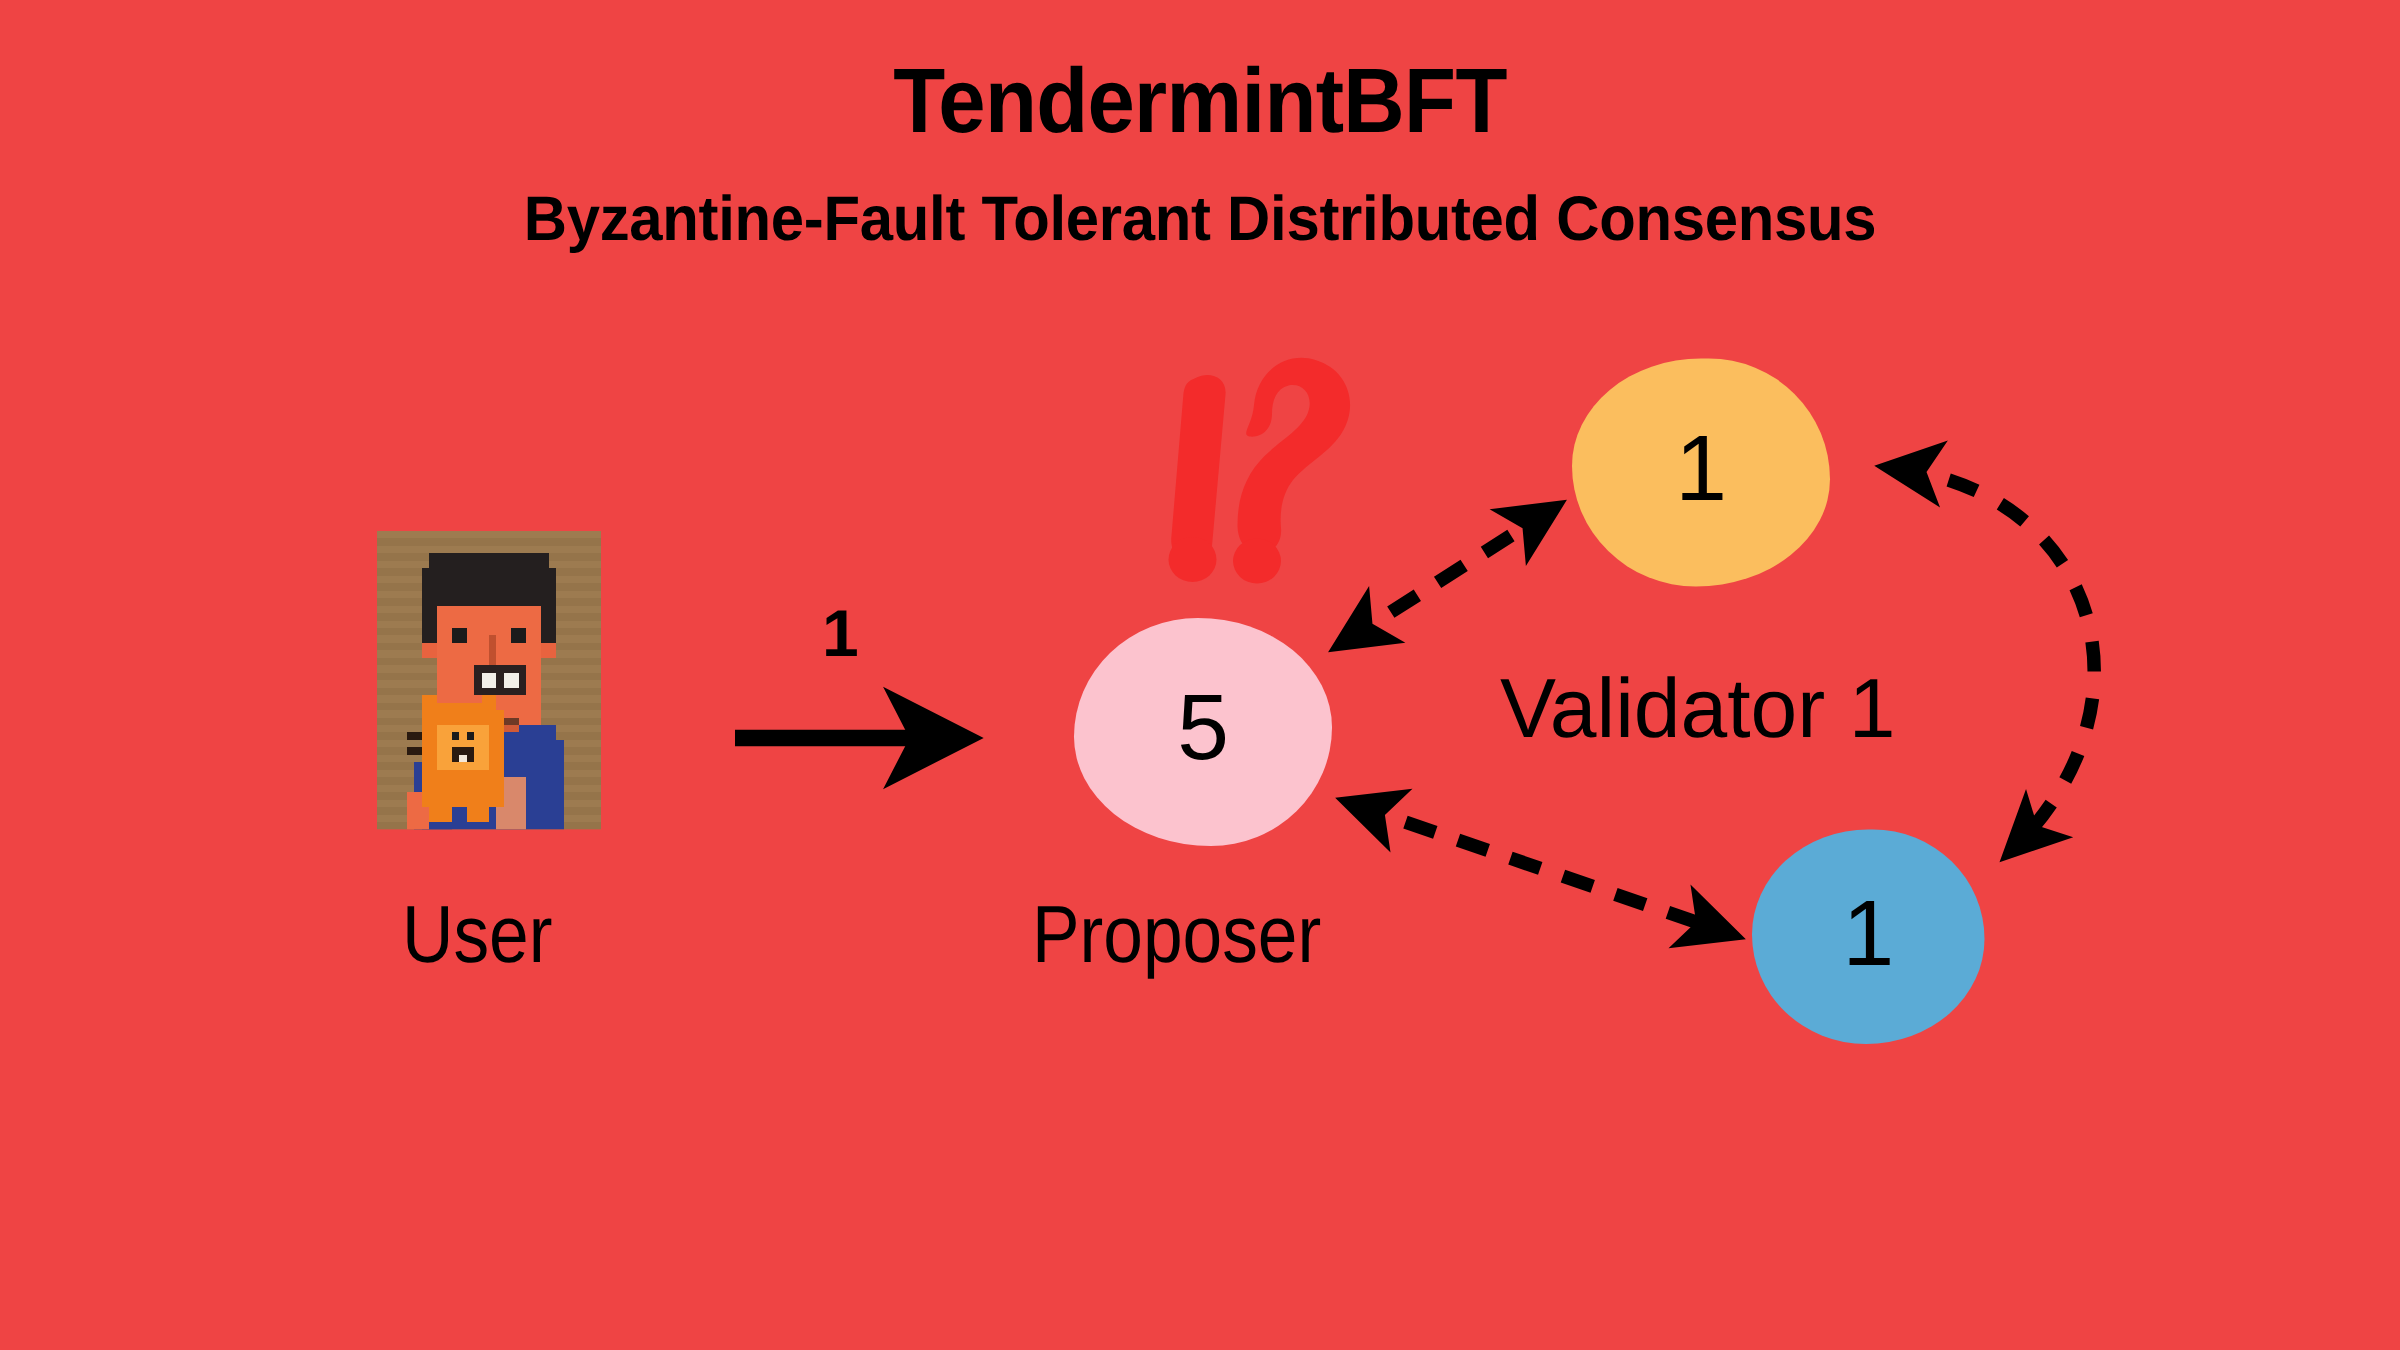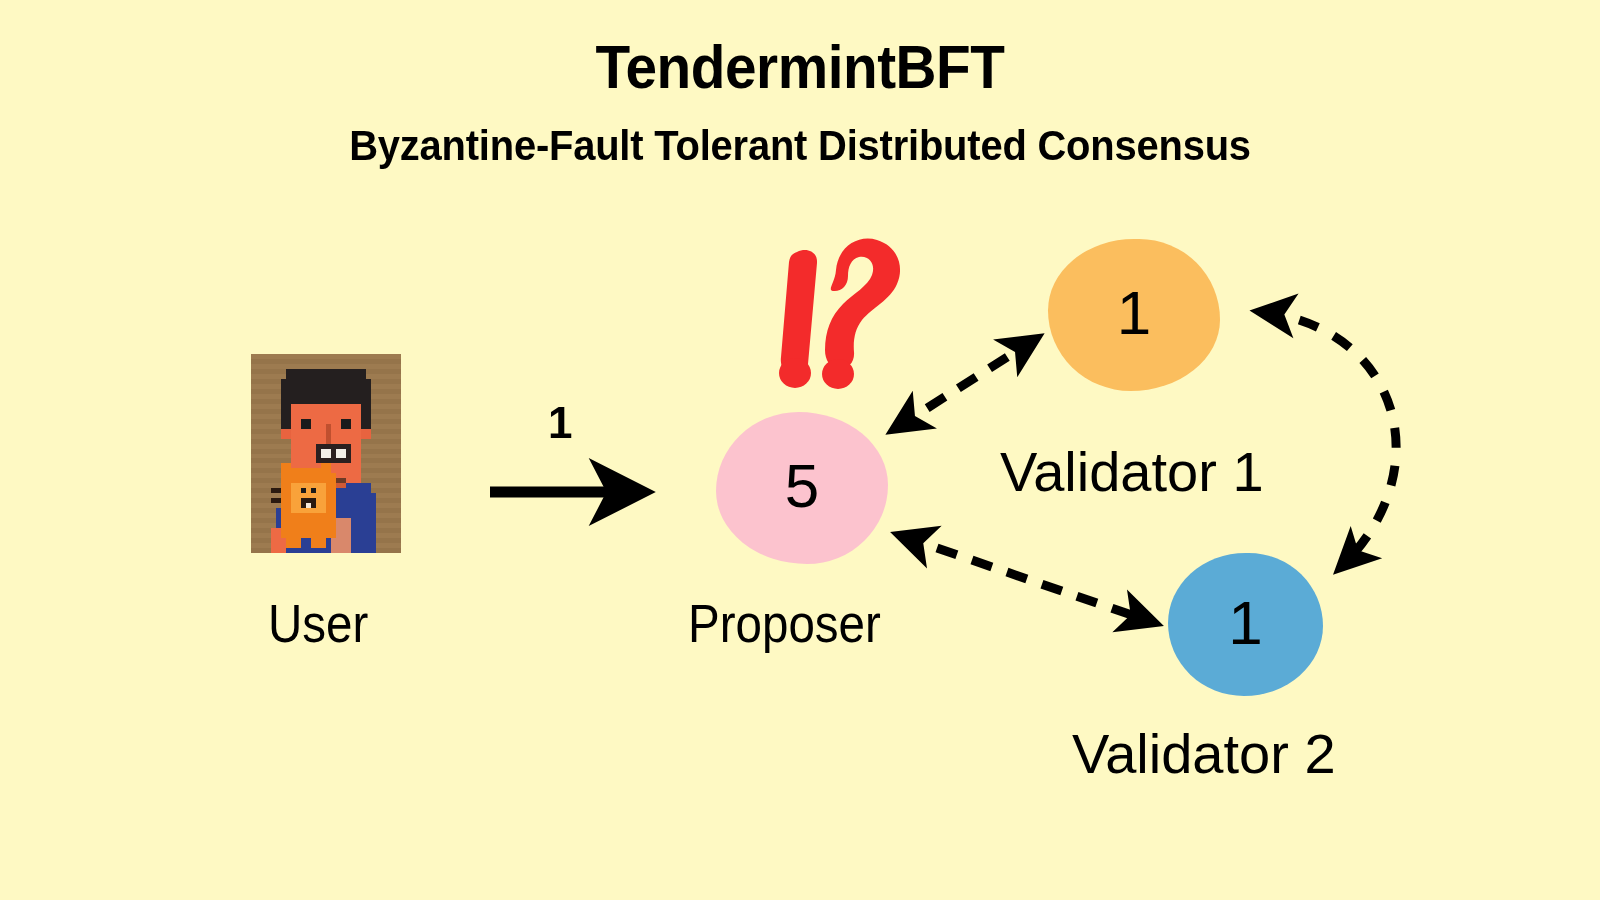--- a/index.html
+++ b/index.html
@@ -9,21 +9,21 @@
     background: #ffffff;
   }
   body {
     font-family: "Liberation Sans", sans-serif;
     -webkit-font-smoothing: antialiased;
   }
   #stage {
     position: relative;
     width: 1600px;
     height: 900px;
-    background: #fef9c3;
+    background: #ef4444;
     overflow: hidden;
   }
 
   
   .title {
     position: absolute;
     left: 0;
     width: 1600px;
     text-align: center;
     color: #000000;
@@ -236,21 +236,20 @@
   <div class="label narrow" id="label-proposer">Proposer</div>
 
   <div class="node" id="node-validator1">
     <span class="val">1</span>
   </div>
   <div class="label" id="label-validator1">Validator 1</div>
 
   <div class="node" id="node-validator2">
     <span class="val">1</span>
   </div>
-  <div class="label" id="label-validator2">Validator 2</div>
 
   <svg id="overlay" viewBox="0 0 1600 900">
     <defs>
       <marker id="solidHead" markerWidth="7" markerHeight="7" refX="4.6" refY="3.5" orient="auto" markerUnits="strokeWidth">
         <path d="M0.3,0.4 L6.4,3.5 L0.3,6.6 L1.9,3.5 Z" fill="#000000"></path>
       </marker>
       <marker id="dashHeadA" markerWidth="6" markerHeight="6" refX="4.2" refY="3" orient="auto" markerUnits="strokeWidth">
         <path d="M0.4,0.5 L5.6,3 L0.4,5.5 L1.7,3 Z" fill="#000000"></path>
       </marker>
       <marker id="dashTailA" markerWidth="6" markerHeight="6" refX="1.8" refY="3" orient="auto" markerUnits="strokeWidth">

